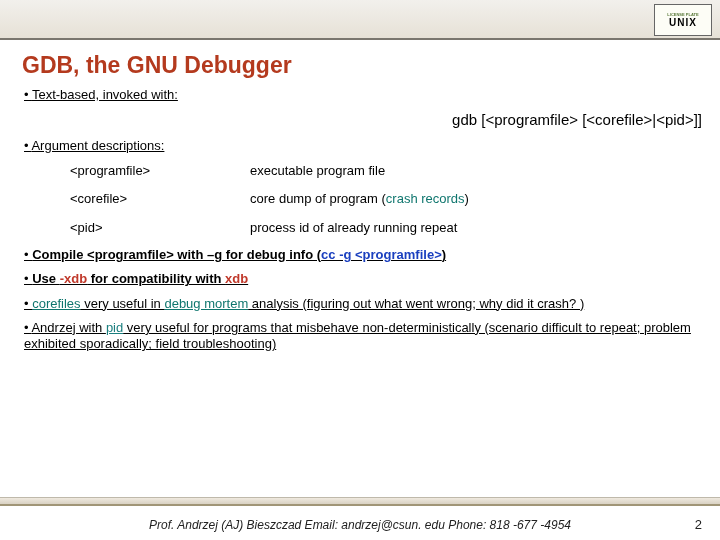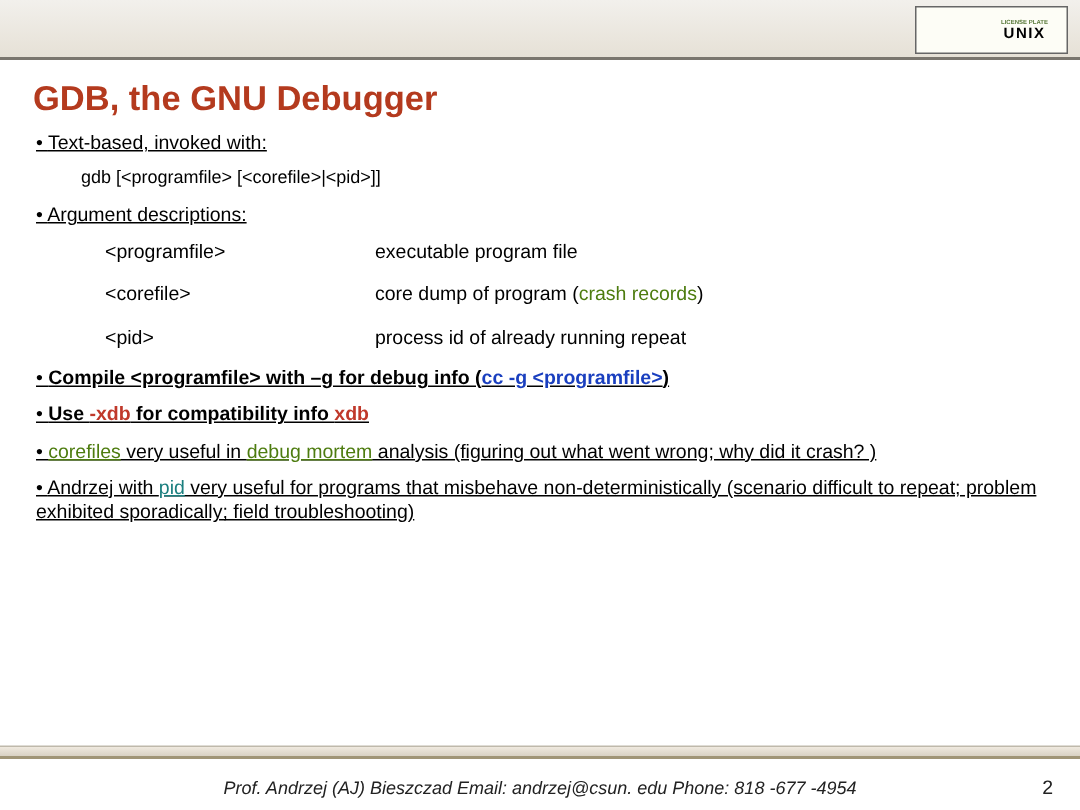--- a/index.html
+++ b/index.html
@@ -18,47 +18,47 @@
     position:relative;
   }
   .title-text{
     font-weight:bold;font-size:21px;color:#111;
   }
   .unix-logo{
     position:absolute;right:8px;top:4px;
     width:56px;height:30px;
     border:1px solid #666;background:#fdfdf6;
     display:flex;flex-direction:column;align-items:center;justify-content:center;
-    font-size:10px;font-weight:bold;letter-spacing:1px;padding-left:44px;
+    font-size:10px;font-weight:bold;letter-spacing:1px;
   }
   .unix-logo .lp{font-size:4px;letter-spacing:0;color:#5a7a3a}
   .content{
     padding:8px 18px 0 22px;
   }
   .subtitle{
     color:#b43a1e;font-weight:bold;font-size:23px;margin:4px 0 8px 0;
   }
   .bullet{
     margin:8px 0 8px 2px;line-height:1.25;text-decoration:underline;
   }
   .bullet::before{content:"• ";}
   .cmd{
     margin:4px 0 10px 32px;
-    font-family:Arial,Helvetica,sans-serif;font-size:12px;
+    font-family:Arial,Helvetica,sans-serif;font-size:15px;text-align:right;
   }
   .arg-table{
     display:grid;
     grid-template-columns:180px auto;
     margin:2px 0 10px 48px;
     row-gap:12px;
   }
   .arg-table div{line-height:1.3}
   .hl-blue{color:#1a3fbf}
   .hl-red{color:#c0392b}
-  .hl-mag{color:#4d7c0f}
+  .hl-mag{color:#0f766e}
   .hl-teal{color:#1b7f7f}
   .u{text-decoration:underline}
   b{font-weight:bold}
   .footer-rule{
     position:absolute;left:0;bottom:34px;width:100%;
     height:6px;background:linear-gradient(#efe9df,#d9d2c4);
     border-top:1px solid #bfb9ab;border-bottom:2px solid #a09577;
   }
   .footer-text{
     position:absolute;left:0;bottom:8px;width:100%;
@@ -97,21 +97,21 @@
     </div>
     <div>&lt;pid&gt;</div>
     <div>process id of already running repeat</div>
   </div>
 
   <div class="bullet">
     <b><span>Compile &lt;programfile&gt; with –g for debug info (</span><span class="hl-blue">cc -g &lt;programfile&gt;</span><span>)</span></b>
   </div>
 
   <div class="bullet">
-    <b><span>Use </span><span class="hl-red">-xdb</span><span> for compatibility info </span><span class="hl-red">xdb</span></b>
+    <b><span>Use </span><span class="hl-red">-xdb</span><span> for compatibility with </span><span class="hl-red">xdb</span></b>
   </div>
 
   <div class="bullet">
     <span class="hl-mag u">corefiles</span><span> very useful in </span><span class="hl-mag u">debug mortem</span><span> analysis (figuring out what went wrong; why did it crash? )</span>
   </div>
 
   <div class="bullet">
     <span>Andrzej with </span><span class="hl-teal u">pid</span><span> very useful for programs that misbehave non-deterministically (scenario difficult to repeat; problem exhibited sporadically; field troubleshooting)</span>
   </div>
 

